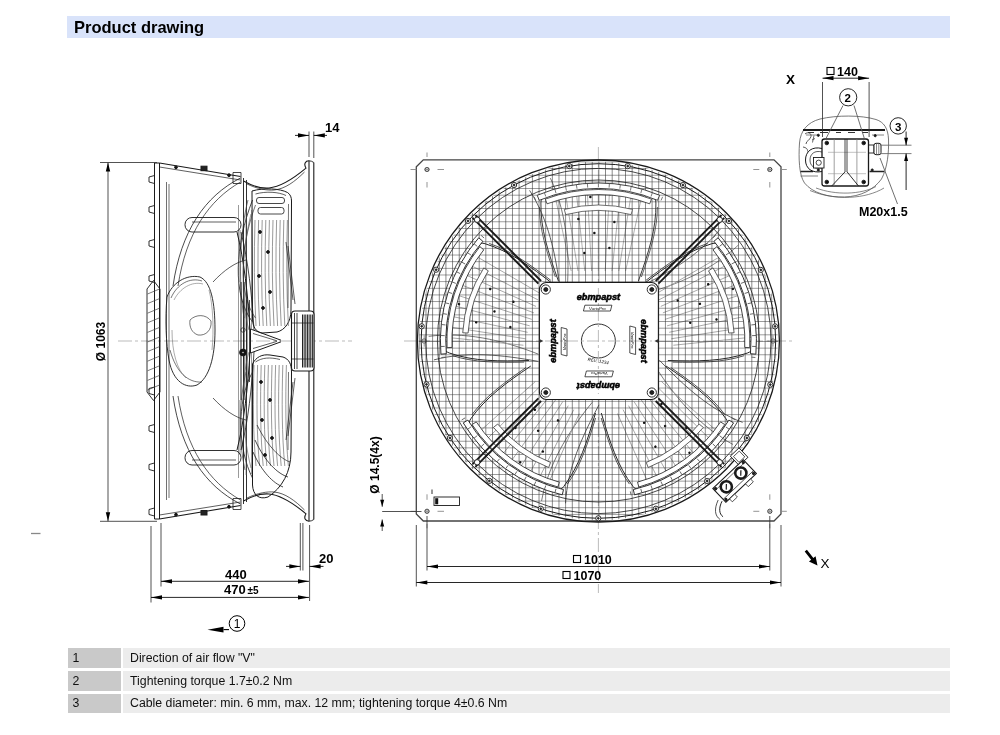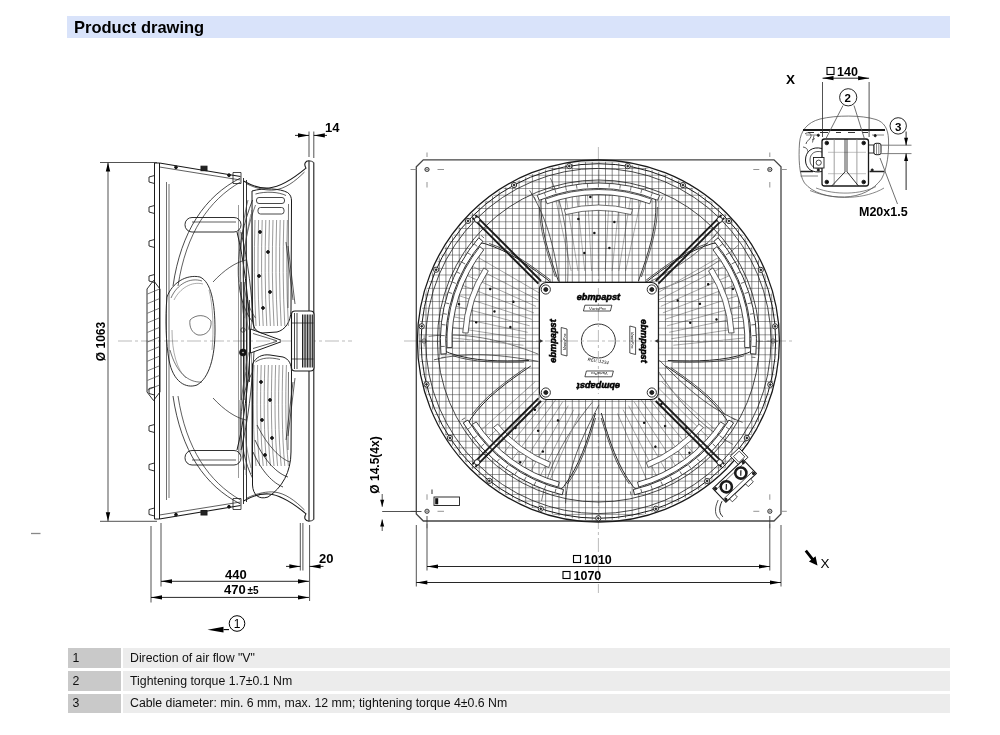--- a/index.html
+++ b/index.html
@@ -510,17 +510,17 @@
   <text x="859" y="215.5">M20x1.5</text>
 </g>
 </svg>
 
 <div class="row" style="top:648px">
     <div class="num">1</div>
     <div class="txt">Direction of air flow "V"</div>
   </div>
 <div class="row" style="top:671.2px">
     <div class="num">2</div>
-    <div class="txt">Tightening torque 1.7±0.1 Nm</div>
+    <div class="txt">Tightening torque 1.7±0.2 Nm</div>
   </div>
 <div class="row" style="top:693.8px">
     <div class="num">3</div>
     <div class="txt">Cable diameter: min. 6 mm, max. 12 mm; tightening torque 4±0.6 Nm</div>
   </div>
 </body></html>

